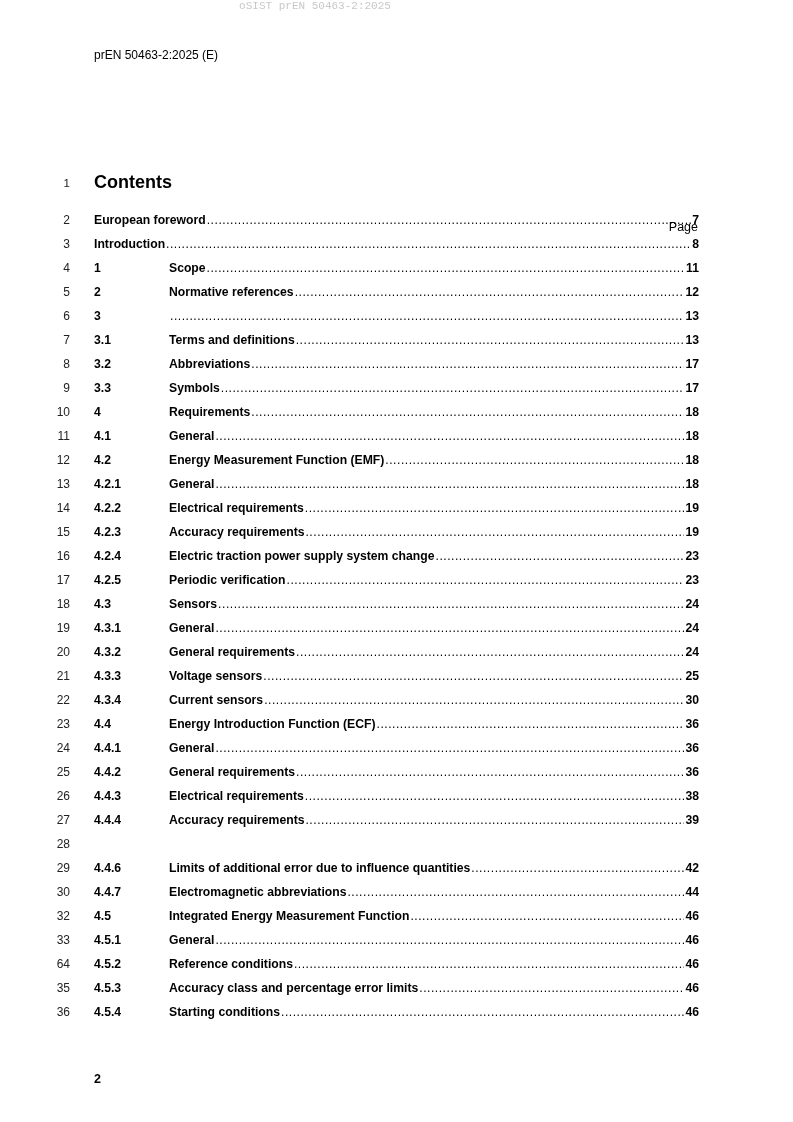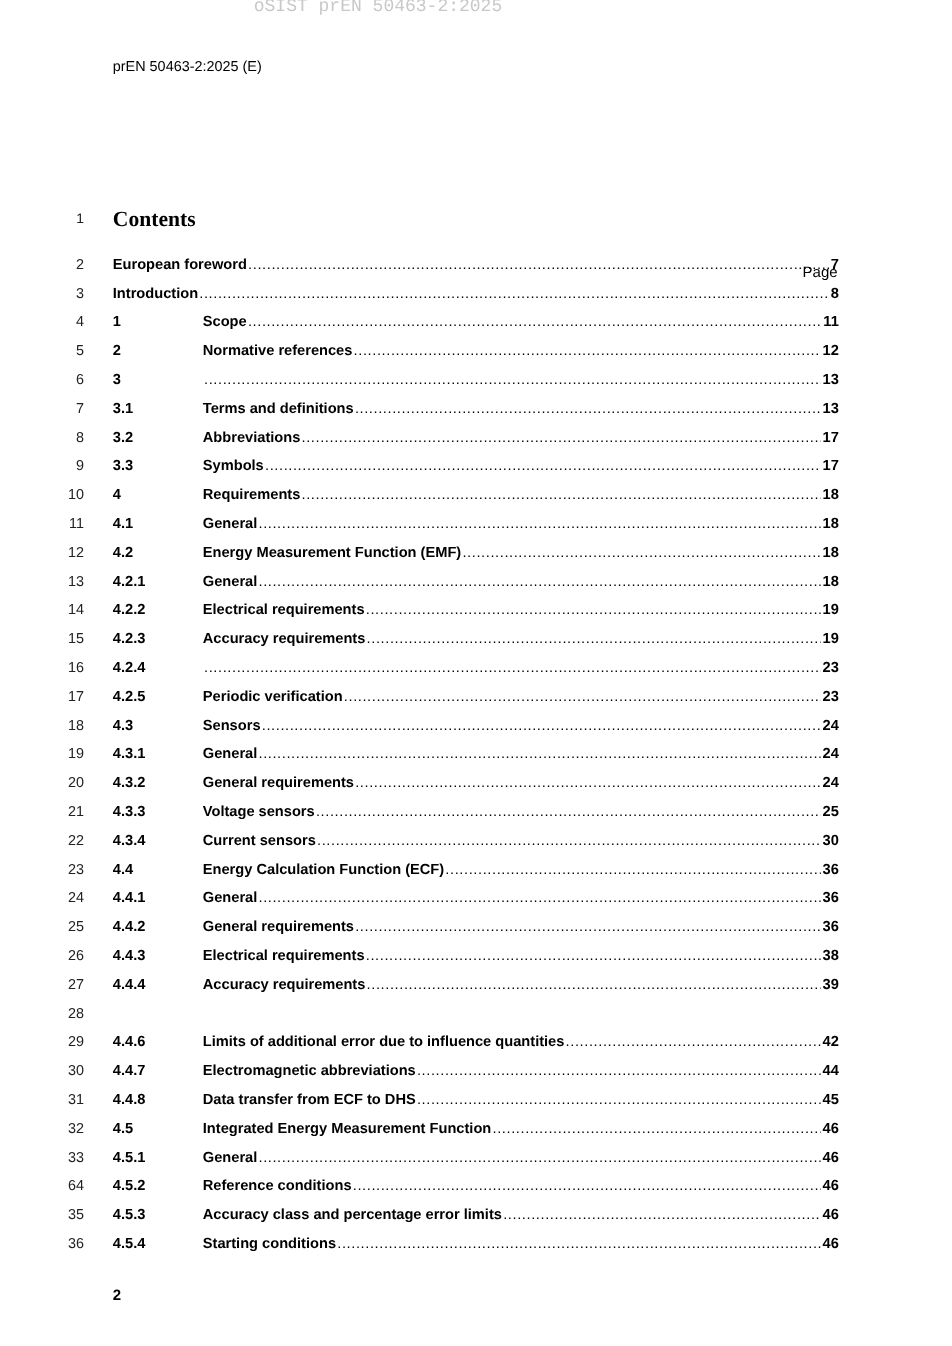--- a/index.html
+++ b/index.html
@@ -1,22 +1,22 @@
 <!DOCTYPE html>
 <html><head>
 <meta charset="utf-8">
 <style>
   html, body { margin: 0; padding: 0; background: #ffffff; }
   body { width: 793px; height: 1122px; position: relative; font-family: "Liberation Sans", sans-serif; color: #000; overflow: hidden; }
-  .watermark { position: absolute; top: 0; left: 0; width: 630px; text-align: center; font-family: "Liberation Mono", monospace; font-size: 15px; color: #c8c8c8; line-height: 12px; }
+  .watermark { position: absolute; top: 0; left: 0; width: 630px; text-align: center; font-family: "Liberation Mono", monospace; font-size: 11px; color: #c8c8c8; line-height: 12px; }
   .doc-id { position: absolute; top: 48px; left: 94px; font-size: 12px; font-weight: normal; }
   .toc-title-row { position: absolute; top: 172px; left: 0; width: 793px; height: 24px; }
   .line-no { position: absolute; left: 40px; width: 30px; text-align: right; font-size: 12px; color: #222; font-weight: normal; }
   .toc-title-row .line-no { top: 5px; font-size: 11.5px; }
-  .toc-title { position: absolute; left: 94px; top: 0; font-size: 18px; font-weight: bold; font-family: Liberation Serif, serif; }
+  .toc-title { position: absolute; left: 94px; top: 0; font-size: 18px; font-weight: bold; }
   .page-label { position: absolute; right: 95px; top: 4px; font-size: 12.5px; margin-top: 44px; }
   .toc { position: absolute; top: 212px; left: 0; width: 793px; }
   .toc-row { position: relative; height: 24px; font-size: 12.2px; font-weight: bold; }
   .toc-row .line-no { top: 1px; }
   .entry { position: absolute; left: 94px; right: 94px; top: 1px; display: flex; align-items: baseline; white-space: nowrap; }
   .num { width: 75px; flex: none; }
   .title { flex: none; }
   .leader { flex: 1 1 auto; overflow: hidden; font-weight: normal; letter-spacing: 0.5px; margin: 0 1px; }
   .leader::before { content: "....................................................................................................................................................................................................................................................................."; }
   .pg { flex: none; text-align: right; }
@@ -155,20 +155,21 @@
         <span class="num">4.2.3</span>
         <span class="title">Accuracy requirements</span>
         <span class="leader"></span>
         <span class="pg">19</span>
       </div>
     </div>
     <div class="toc-row">
       <span class="line-no">16</span>
       <div class="entry">
         <span class="num">4.2.4</span>
+        <span class="title">Electric traction power supply system change</span>
         <span class="leader"></span>
         <span class="pg">23</span>
       </div>
     </div>
     <div class="toc-row">
       <span class="line-no">17</span>
       <div class="entry">
         <span class="num">4.2.5</span>
         <span class="title">Periodic verification</span>
         <span class="leader"></span>
@@ -217,21 +218,21 @@
         <span class="num">4.3.4</span>
         <span class="title">Current sensors</span>
         <span class="leader"></span>
         <span class="pg">30</span>
       </div>
     </div>
     <div class="toc-row">
       <span class="line-no">23</span>
       <div class="entry">
         <span class="num">4.4</span>
-        <span class="title">Energy Calculation Function (ECF)</span>
+        <span class="title">Energy Introduction Function (ECF)</span>
         <span class="leader"></span>
         <span class="pg">36</span>
       </div>
     </div>
     <div class="toc-row">
       <span class="line-no">24</span>
       <div class="entry">
         <span class="num">4.4.1</span>
         <span class="title">General</span>
         <span class="leader"></span>
@@ -280,29 +281,20 @@
     <div class="toc-row">
       <span class="line-no">30</span>
       <div class="entry">
         <span class="num">4.4.7</span>
         <span class="title">Electromagnetic abbreviations</span>
         <span class="leader"></span>
         <span class="pg">44</span>
       </div>
     </div>
     <div class="toc-row">
-      <span class="line-no">31</span>
-      <div class="entry">
-        <span class="num">4.4.8</span>
-        <span class="title">Data transfer from ECF to DHS</span>
-        <span class="leader"></span>
-        <span class="pg">45</span>
-      </div>
-    </div>
-    <div class="toc-row">
       <span class="line-no">32</span>
       <div class="entry">
         <span class="num">4.5</span>
         <span class="title">Integrated Energy Measurement Function</span>
         <span class="leader"></span>
         <span class="pg">46</span>
       </div>
     </div>
     <div class="toc-row">
       <span class="line-no">33</span>

